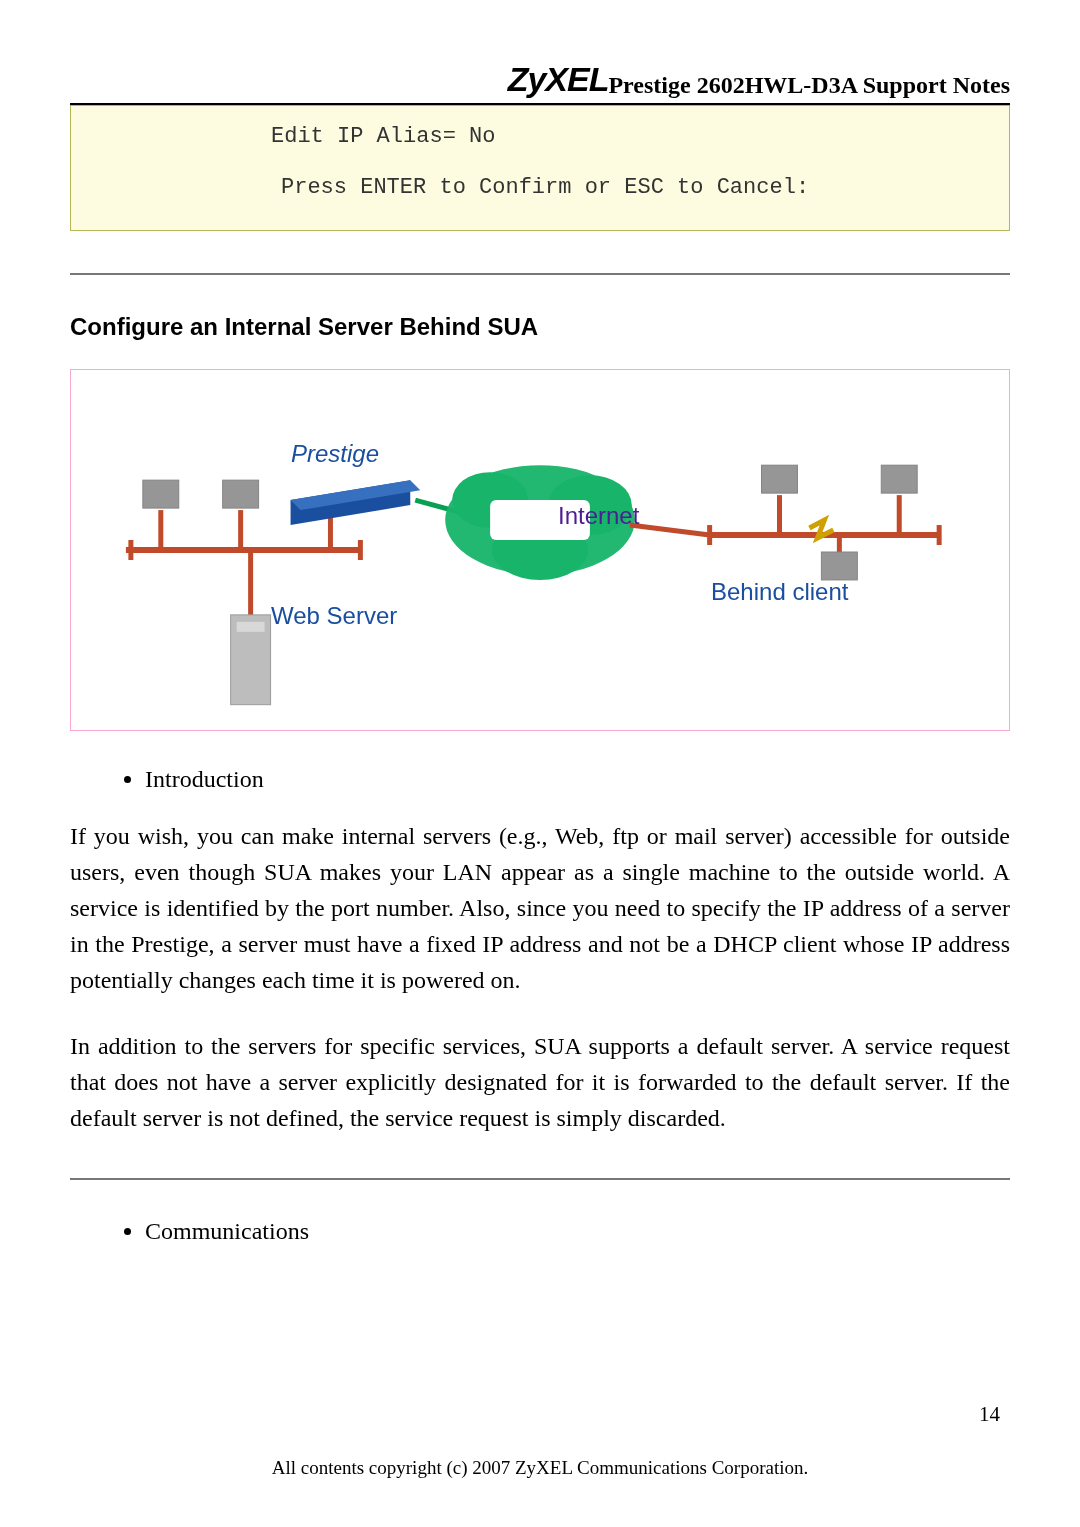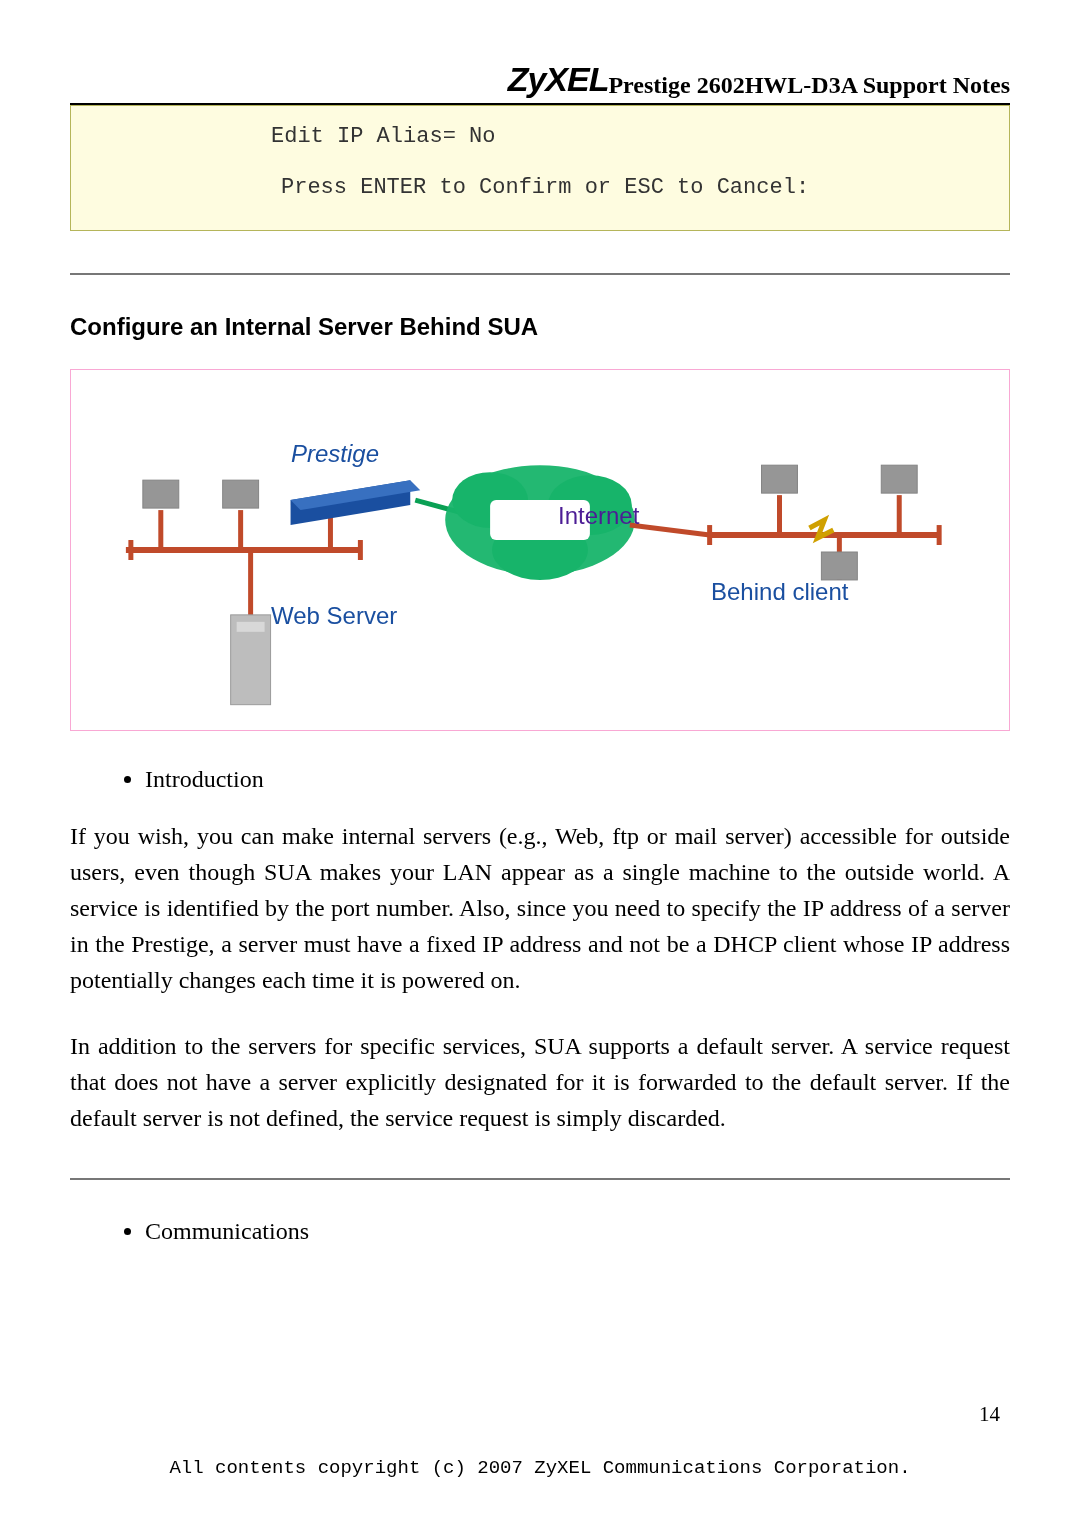--- a/index.html
+++ b/index.html
@@ -98,21 +98,20 @@
     text-align: center;
   }
   .page-num {
     position: absolute;
     right: 80px;
     bottom: 100px;
     font-size: 21px;
   }
   .copyright {
     font-size: 19px;
-    font-family: Liberation Mono, monospace;
   }
 </style>
 </head>
 <body>
 
 <div class="page">
 
   <div class="header-row">
     <div class="logo">ZyXEL</div>
     <div class="doc-title">Prestige 2602HWL-D3A Support Notes</div>

